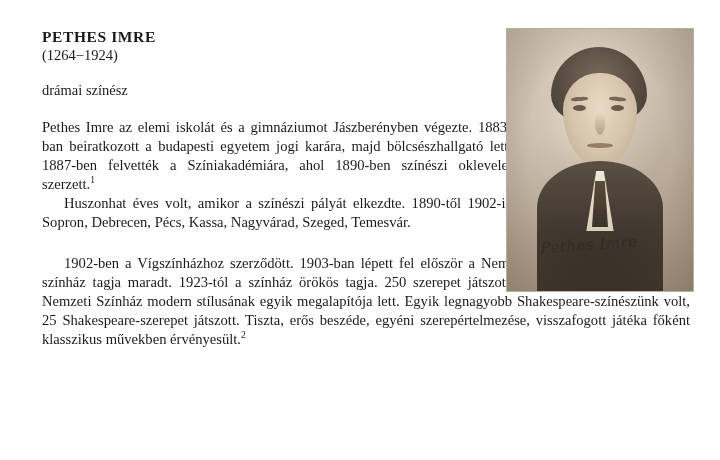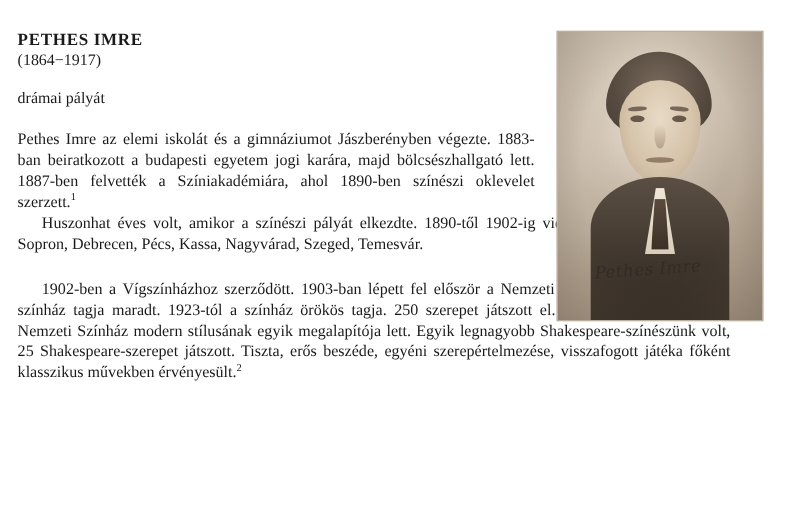--- a/index.html
+++ b/index.html
@@ -12,21 +12,21 @@
     background: #ffffff;
     font-family: "Liberation Serif", serif;
     color: #1a1a1a;
     overflow: hidden;
   }
   .page {
     position: relative;
     width: 720px;
     height: 460px;
     box-sizing: border-box;
-    padding: 28px 30px 10px 16px;
+    padding: 28px 30px 10px 42px;
   }
   .portrait-frame {
     position: absolute;
     top: 28px;
     right: 26px;
     width: 186px;
     height: 262px;
     background: #cfc3b4;
     overflow: hidden;
     border: 1px solid #b9ad9e;
@@ -201,22 +201,22 @@
       <div class="p-collar"></div>
       <div class="p-shirt"></div>
       <div class="p-tie"></div>
       <div class="p-vignette"></div>
       <div class="signature">Pethes Imre</div>
     </div>
   </div>
 
   <div class="text-col">
     <h1 class="entry-name">PETHES IMRE</h1>
-    <div class="entry-dates">(1864−1917)</div>
-    <div class="entry-role">drámai pályát</div>
+    <div class="entry-dates">(1264−1924)</div>
+    <div class="entry-role">drámai színész</div>
 
     <p class="body-par"><span>Pethes Imre az elemi iskolát és a gimnáziumot Jászberényben végezte. 1883-ban beiratkozott a budapesti egyetem jogi karára, majd bölcsészhallgató lett. 1887-ben felvették a Színiakadémiára, ahol 1890-ben színészi oklevelet szerzett.</span><sup>1</sup></p>
   </div>
 
   <p class="body-par wide-par" style="text-indent:22px;margin-top:0;">Huszonhat éves volt, amikor a színészi pályát elkezdte. 1890-től 1902-ig vidéki társulatoknál játszott: Sopron, Debrecen, Pécs, Kassa, Nagyvárad, Szeged, Temesvár.</p>
   <p class="body-par wide-par" style="text-indent:22px;"><span>1902-ben a Vígszínházhoz szerződött. 1903-ban lépett fel először a Nemzeti Színházban, és haláláig a színház tagja maradt. 1923-tól a színház örökös tagja. 250 szerepet játszott el. Pátoszmentes játékával a Nemzeti Színház modern stílusának egyik megalapítója lett. Egyik legnagyobb Shakespeare-színészünk volt, 25 Shakespeare-szerepet játszott. Tiszta, erős beszéde, egyéni szerepértelmezése, visszafogott játéka főként klasszikus művekben érvényesült.</span><sup>2</sup></p>
 
 </div>
 
 </body></html>

